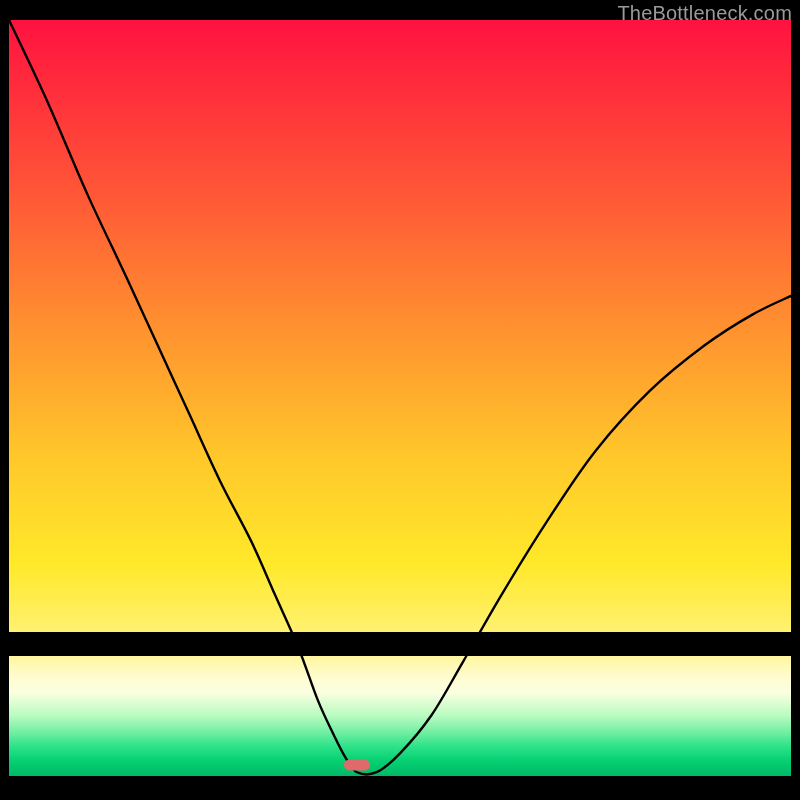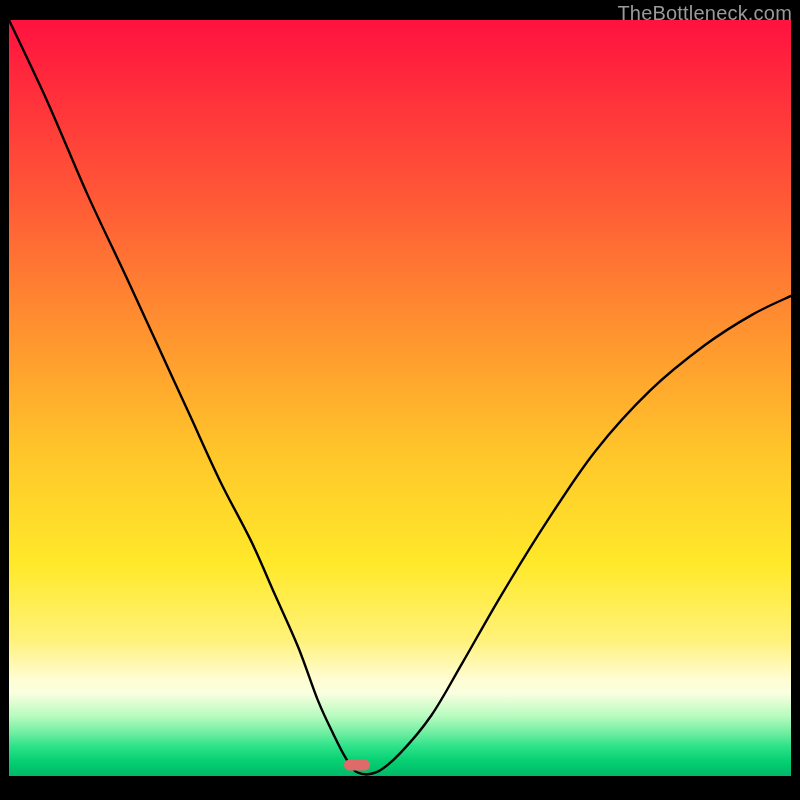--- a/index.html
+++ b/index.html
@@ -7,21 +7,21 @@
     padding: 0;
     width: 800px;
     height: 800px;
     background: #000;
     font-family: Arial, Helvetica, sans-serif;
     overflow: hidden;
   }
   .stage {
     position: relative;
     width: 800px;
-    height: 800px;
+    height: 656px;
     background: #000;
   }
   .plot {
     position: absolute;
     left: 9px;
     top: 20px;
     width: 782px;
     height: 756px;
     
     background: linear-gradient(

